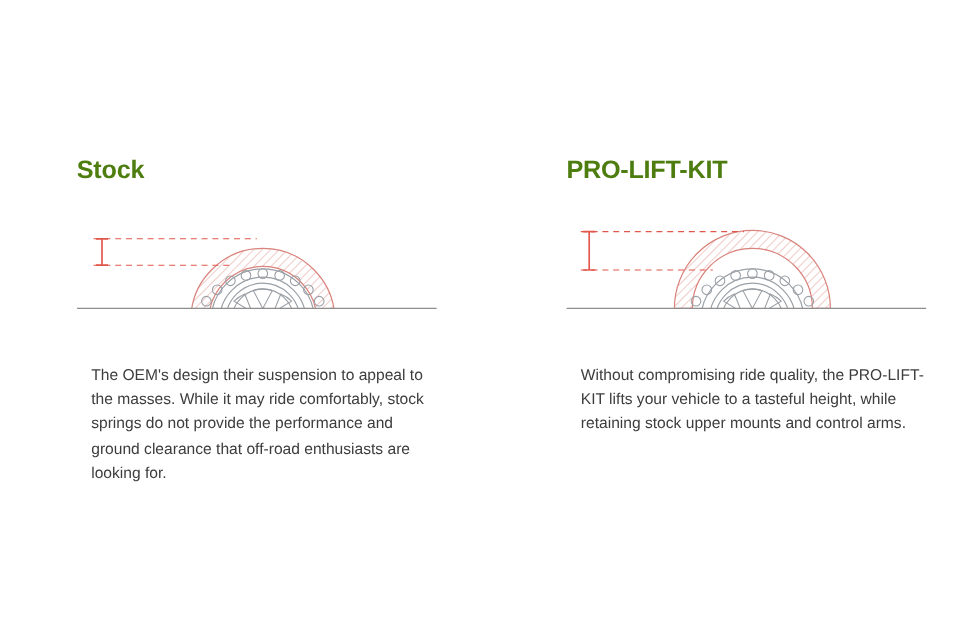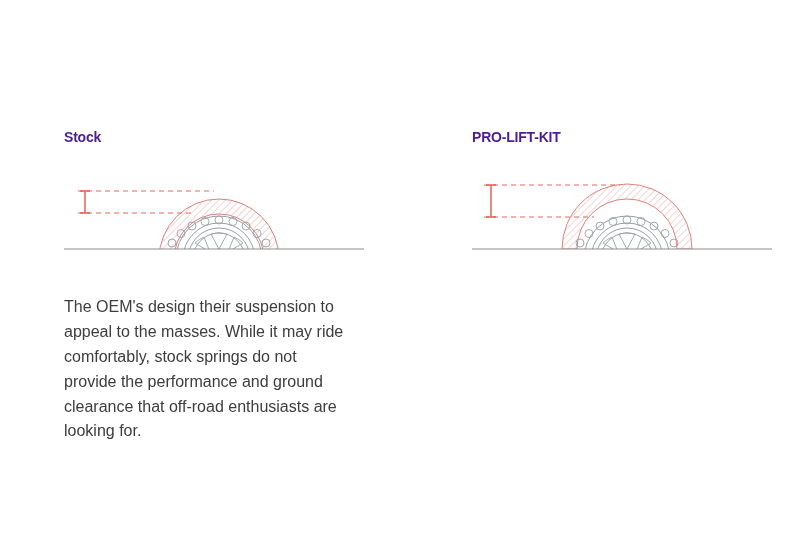--- a/index.html
+++ b/index.html
@@ -21,43 +21,43 @@
   }
   .panel {
     position: absolute;
     top: 130px;
     width: 300px;
   }
   .panel-left { left: 64px; }
   .panel-right { left: 472px; }
 
   .panel-title {
-    font-size: 14px;
+    font-size: 21px;
     font-weight: bold;
     letter-spacing: -0.2px;
-    color: #4c1d95;
+    color: #4d7c0f;
     margin: 0 0 18px 0;
     line-height: 1.1;
   }
 
   .figure {
     position: relative;
     width: 300px;
     height: 120px;
     margin-bottom: 12px;
   }
   .figure svg {
     display: block;
   }
 
   .panel-desc {
-    font-size: 16px;
+    font-size: 13px;
     line-height: 1.55;
     color: #3d3d3d;
-    margin: 0;
+    margin: 12px;
     width: 288px;
   }
 </style>
 </head>
 <body>
 
 <div class="page">
 
   <div class="panel panel-left">
     <h2 class="panel-title">Stock</h2>
@@ -185,15 +185,16 @@
         <g>
           <line x1="12" y1="22" x2="148" y2="22" stroke="#e2574c" stroke-width="0.9" stroke-dasharray="5 4"></line>
           <line x1="12" y1="54" x2="122" y2="54" stroke="#e2574c" stroke-width="0.9" stroke-dasharray="5 4"></line>
           <line x1="19" y1="22" x2="19" y2="54" stroke="#e2574c" stroke-width="1.4"></line>
           <line x1="14" y1="22" x2="24" y2="22" stroke="#e2574c" stroke-width="1.4"></line>
           <line x1="14" y1="54" x2="24" y2="54" stroke="#e2574c" stroke-width="1.4"></line>
         </g>
       </svg>
     </div>
 
+    <p class="panel-desc">Without compromising ride quality, the PRO-LIFT-KIT lifts your vehicle to a tasteful height, while retaining stock upper mounts and control arms.</p>
   </div>
 
 </div>
 
 </body></html>

